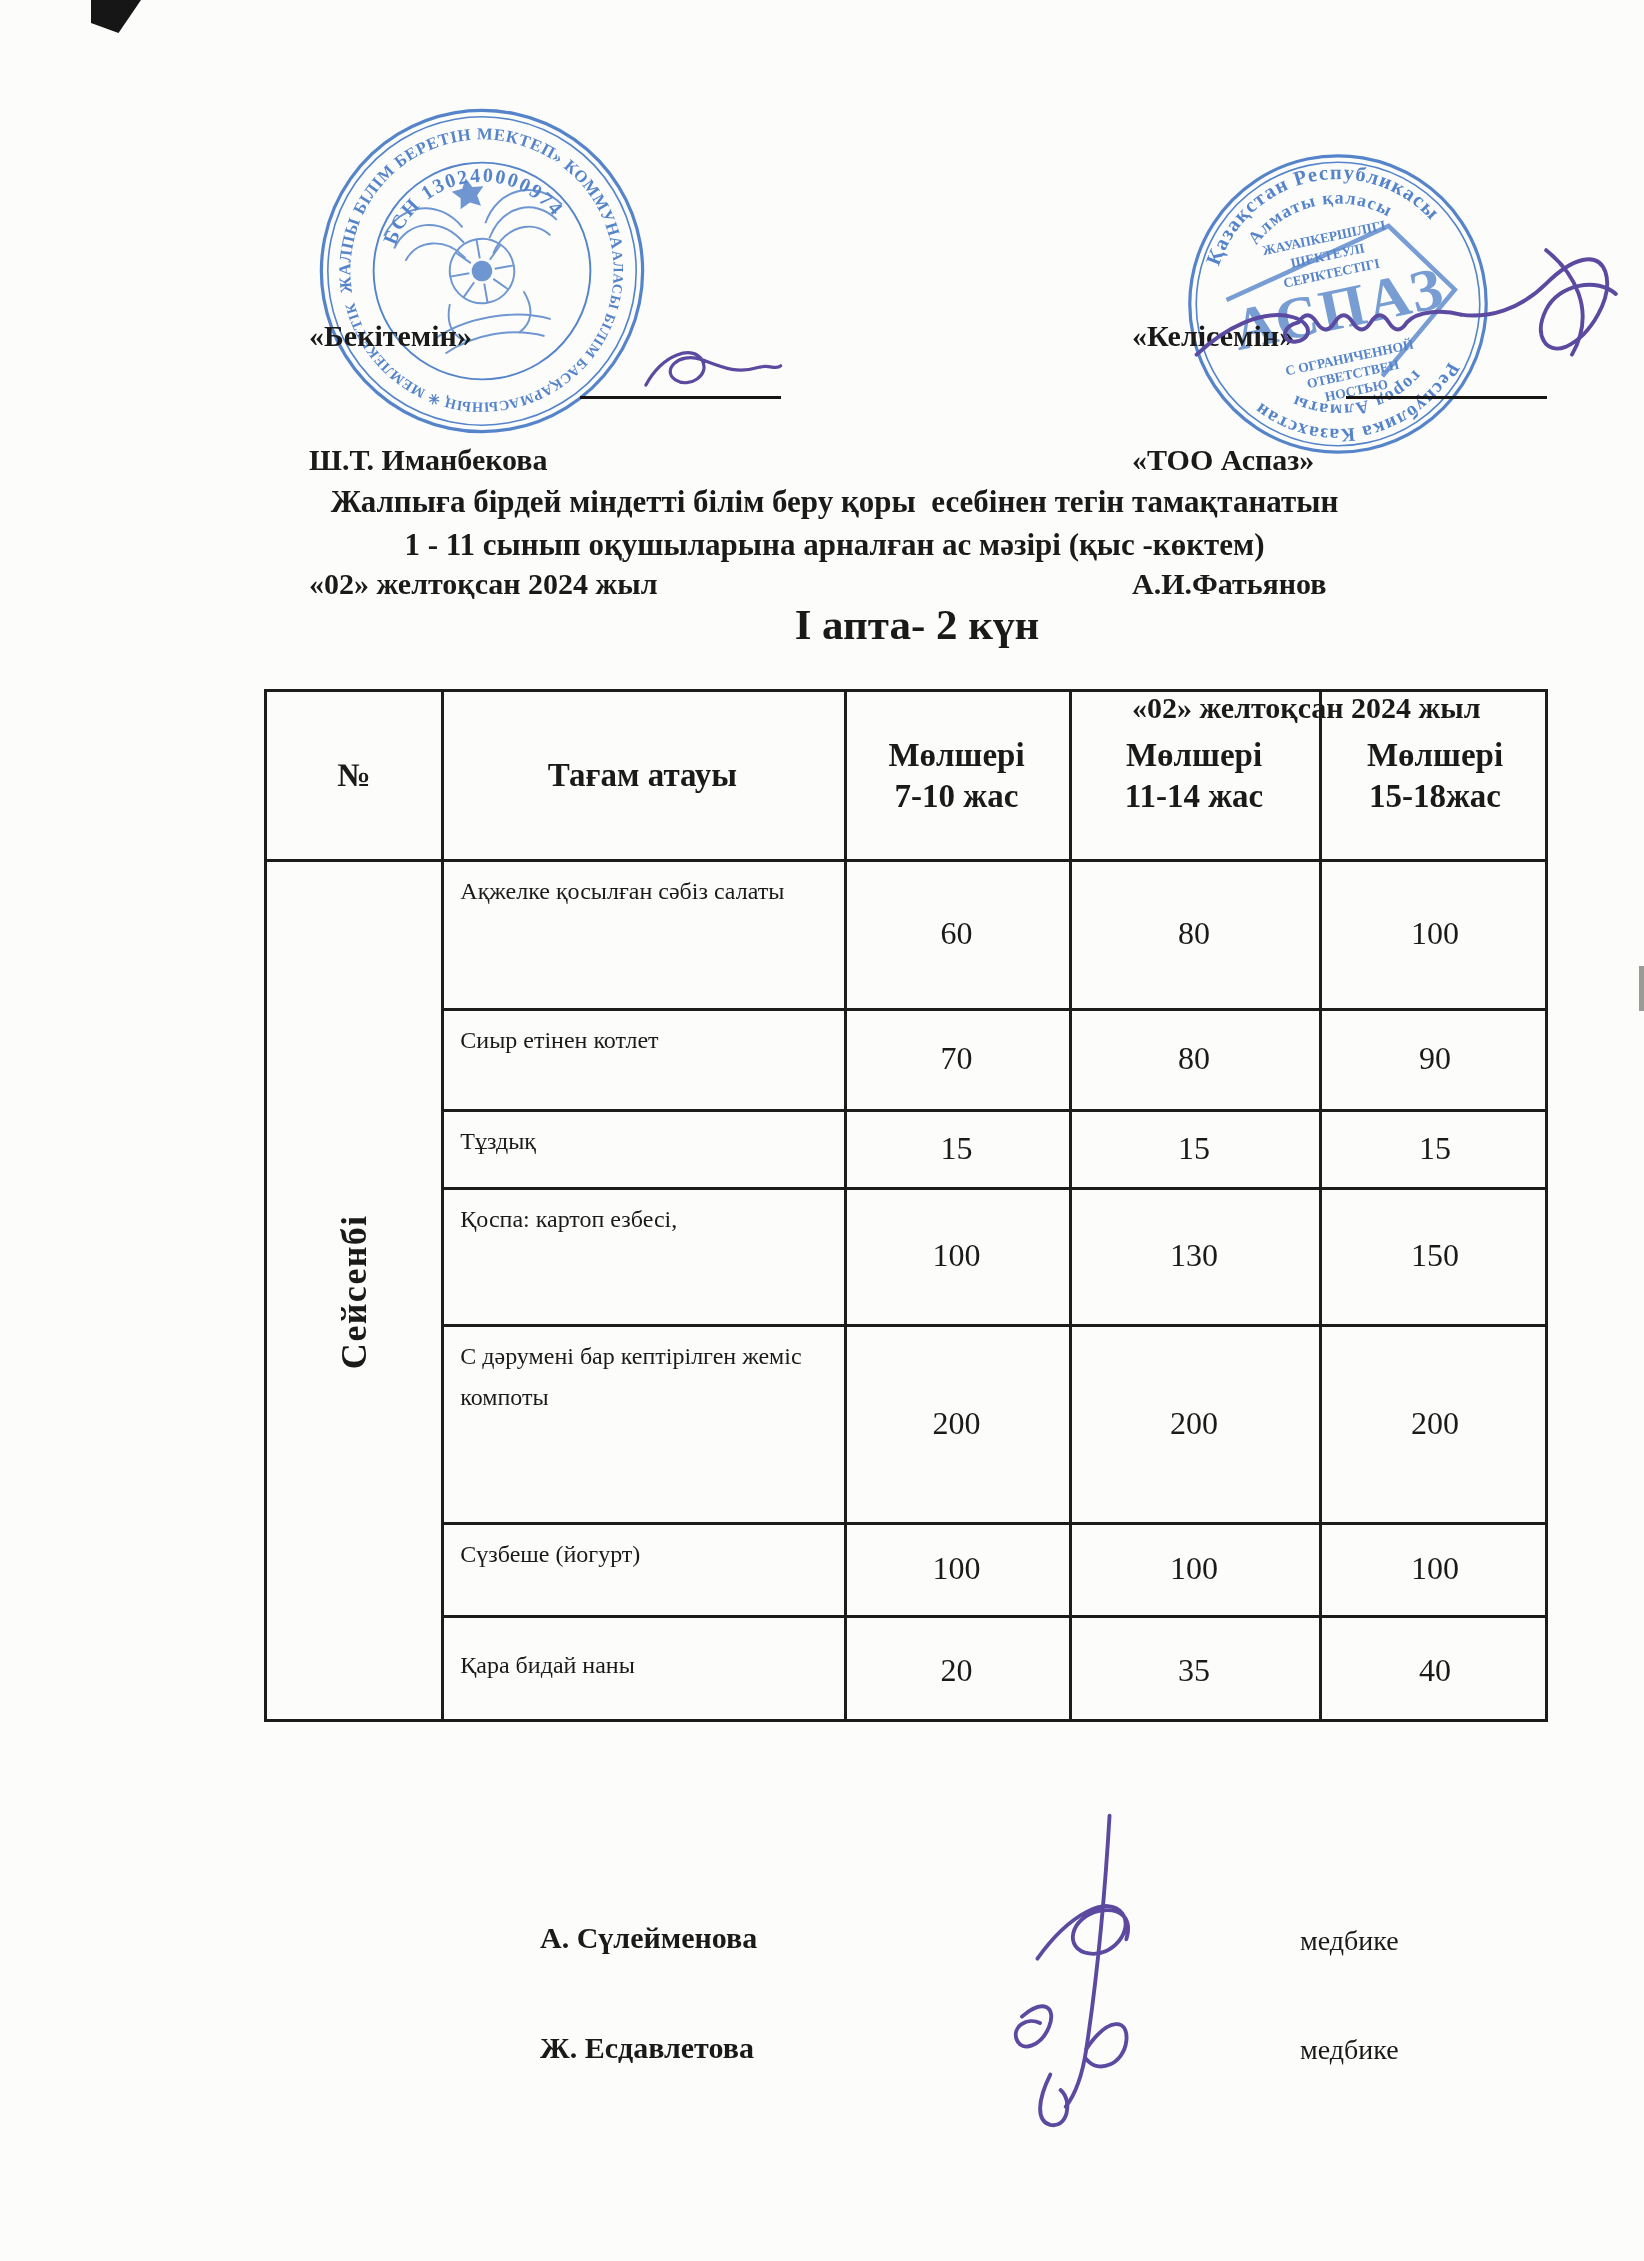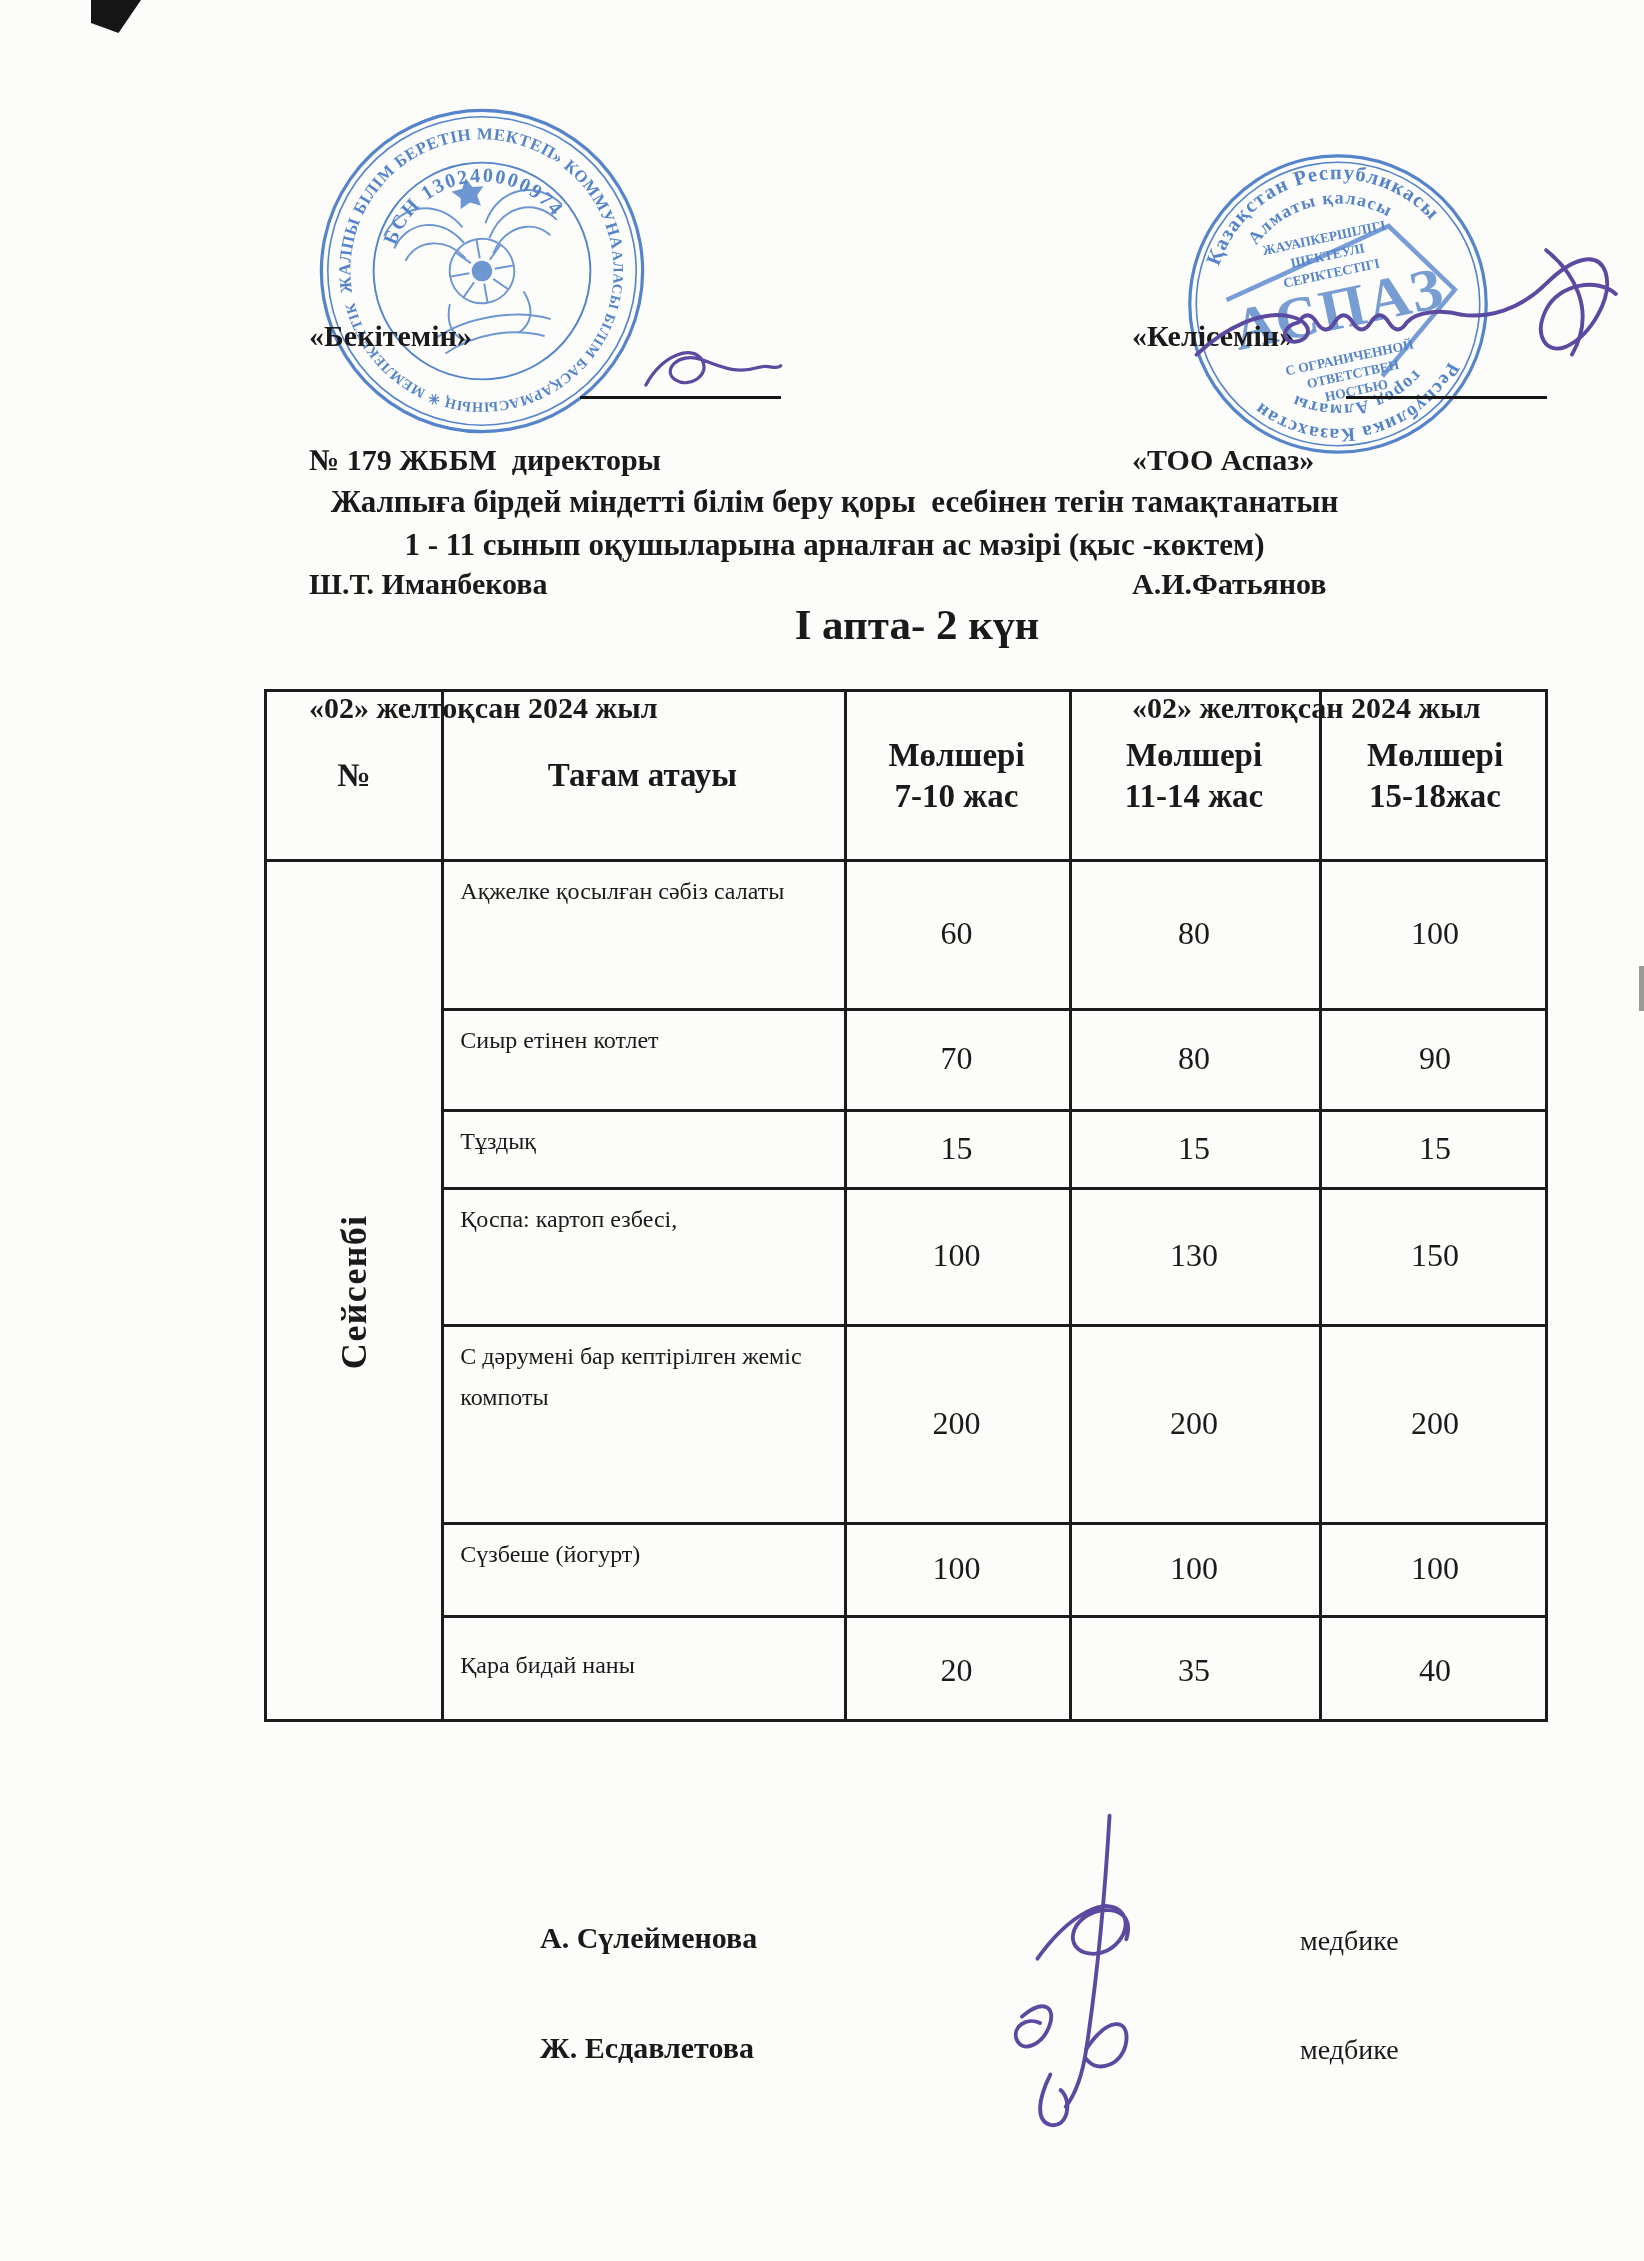--- a/index.html
+++ b/index.html
@@ -113,21 +113,20 @@
         <text y="38" font-size="92" letter-spacing="4" opacity=".8">АСПАЗ</text>
         <text y="92" font-size="21">С ОГРАНИЧЕННОЙ</text>
         <text y="118" font-size="21">ОТВЕТСТВЕН</text>
         <text y="144" font-size="21">НОСТЬЮ</text>
       </g>
     </g>
   </svg>
 
   <div class="abs approval" style="left:309px;top:240px;">
     <div class="ln">«Бекітемін»</div>
-    <div class="ln">№ 179 ЖББМ  директоры</div>
     <div class="ln">Ш.Т. Иманбекова</div>
     <div class="ln">«02» желтоқсан 2024 жыл</div>
   </div>
   <div class="rule" style="left:580px;top:396px;width:201px;"></div>
 
   <div class="abs approval" style="left:1132px;top:240px;">
     <div class="ln">«Келісемін»</div>
     <div class="ln">«ТОО Аспаз»</div>
     <div class="ln">А.И.Фатьянов</div>
     <div class="ln">«02» желтоқсан 2024 жыл</div>

